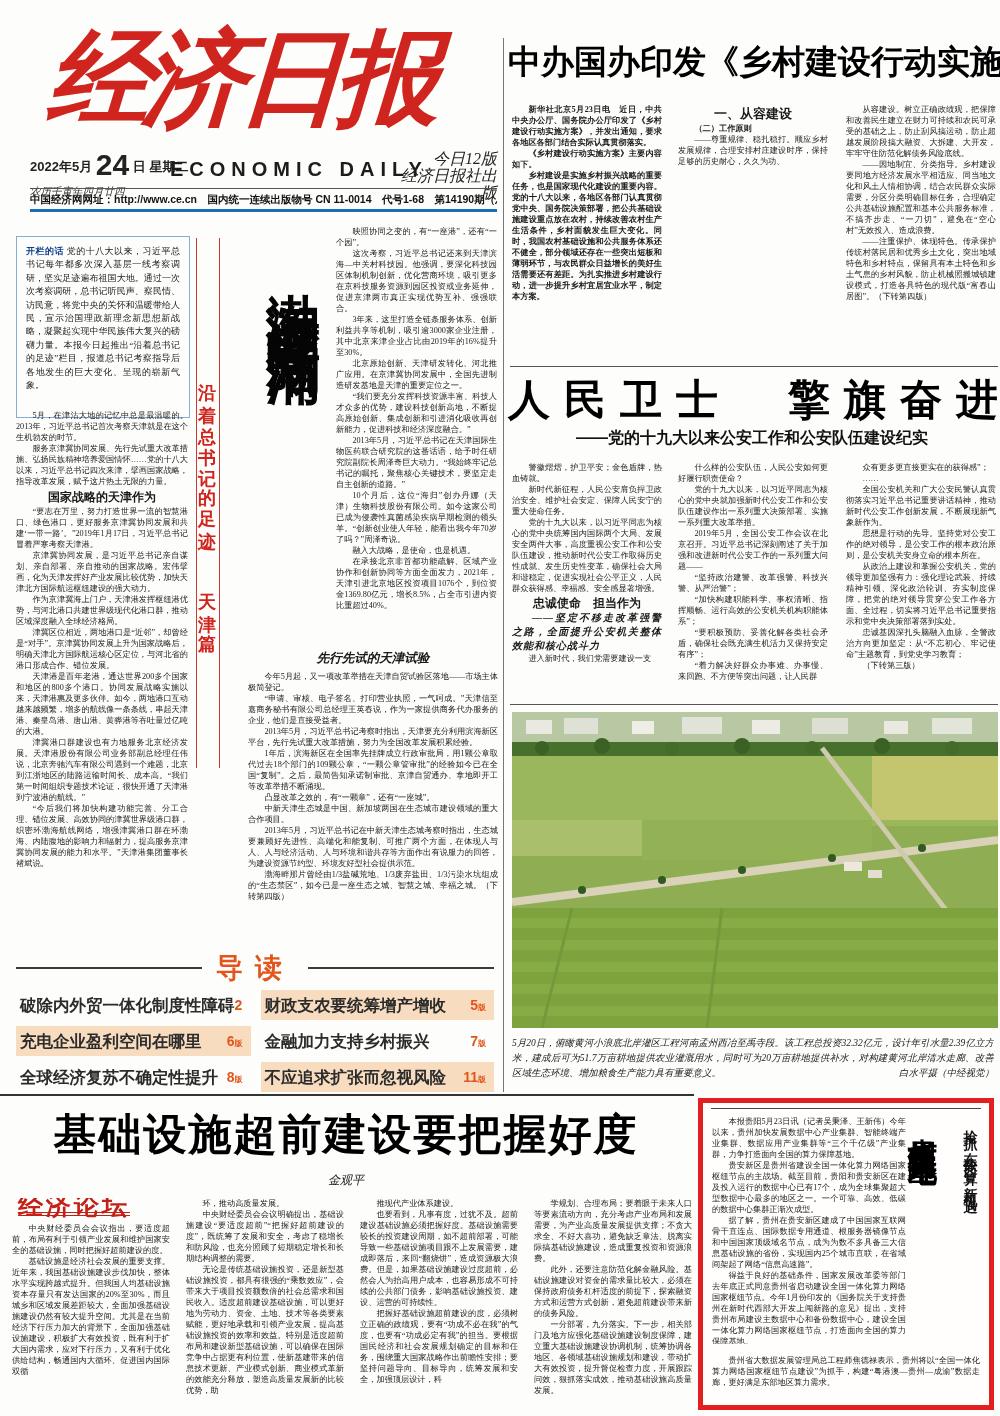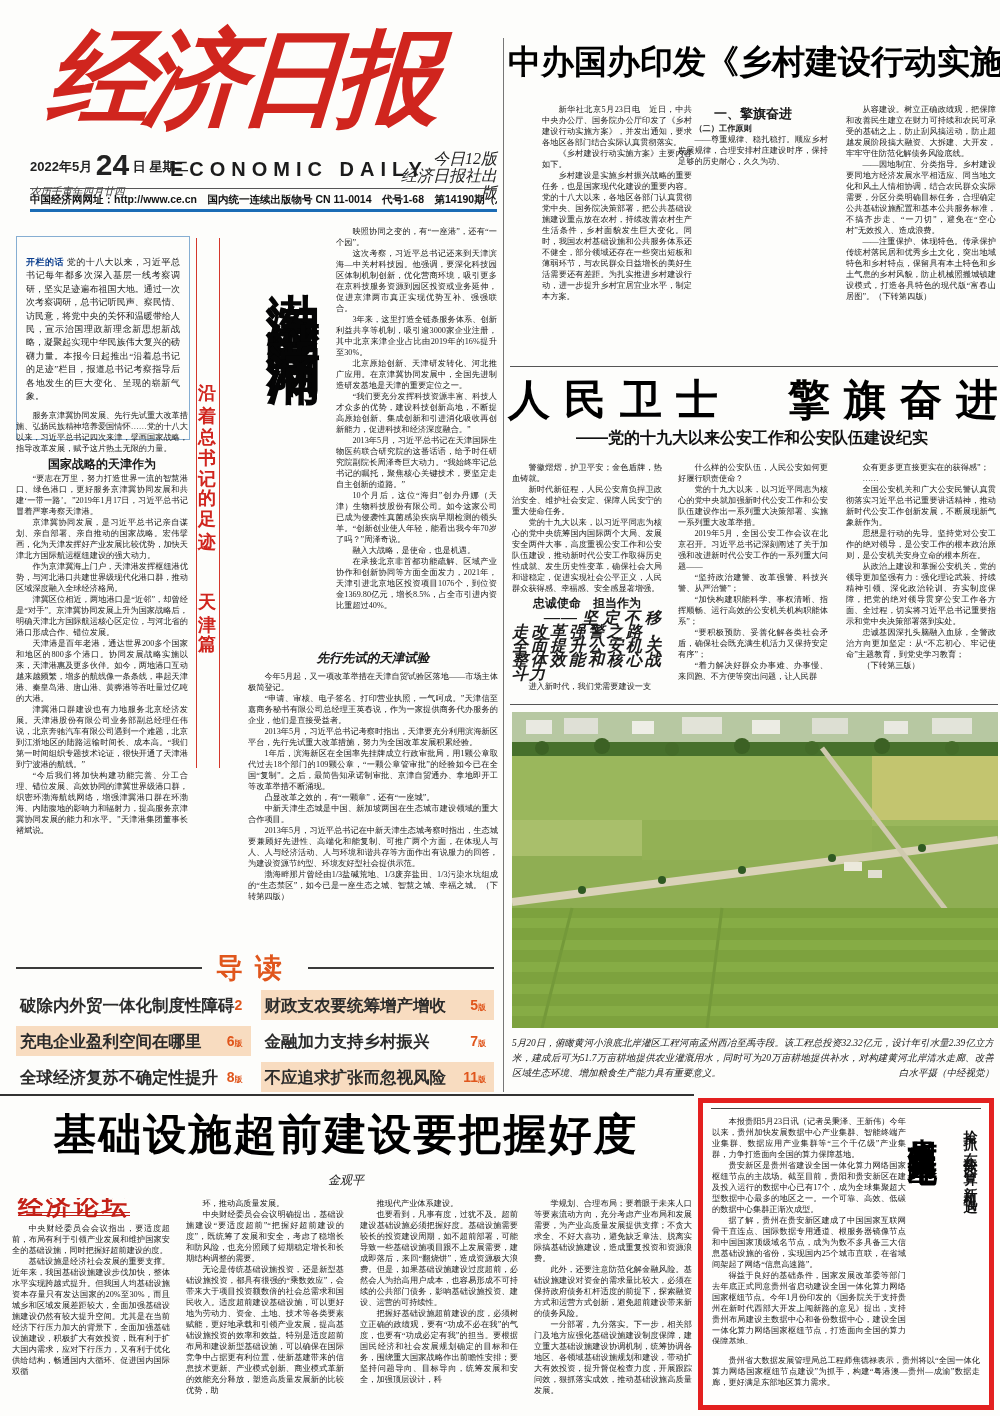--- a/index.html
+++ b/index.html
@@ -28,23 +28,23 @@
   .bt p{margin:0;text-indent:2em;}
   .sub-c{font-family:"Liberation Sans",sans-serif;font-weight:bold;text-align:center;text-indent:0 !important;}
   
   .lead-hl{left:508px;top:40px;width:488px;text-align:center;font-family:"Liberation Sans",sans-serif;
            font-weight:900;font-size:33px;letter-spacing:0px;color:#000;white-space:nowrap;}
   .sec-head{font-size:13px;margin:4px 0;}
   .sec-sub{font-weight:bold;text-indent:2em;}
   
   .pol-hl{left:508px;top:372px;width:488px;text-align:center;font-weight:900;font-size:42px;letter-spacing:14px;color:#000;white-space:nowrap;font-family:"Liberation Serif",serif;}
   .pol-dek{left:508px;top:428px;width:488px;text-align:center;font-family:"Liberation Sans",sans-serif;font-weight:bold;font-size:16px;color:#111;white-space:nowrap;}
-  .pol-sub2{font-weight:bold;font-style:italic;font-size:16px;line-height:14px;letter-spacing:1px;text-indent:2em;margin:0;}
-  
-  .notebox{left:16px;top:236px;width:154px;height:164px;border:1px solid #86aed2;padding:19px 9px;
+  .pol-sub2{font-weight:bold;font-style:italic;font-size:10px;line-height:14px;letter-spacing:1px;text-indent:2em;margin:0;}
+  
+  .notebox{left:16px;top:236px;width:154px;height:164px;border:1px solid #86aed2;padding:8px 9px;
            font-size:9px;line-height:13.4px;text-align:justify;overflow:hidden;}
   .notebox b{color:#0c3f8e;font-family:"Liberation Sans",sans-serif;}
   .redstrip{left:196px;top:238px;height:524px;width:22px;border-left:1px solid #d4372c;border-right:1px solid #d4372c;
             writing-mode:vertical-rl;text-orientation:upright;font-family:"Liberation Sans",sans-serif;
             font-weight:bold;font-size:18px;letter-spacing:21px;color:#d0251e;text-align:center;padding-top:6px;}
   .bigvhl{left:246px;top:250px;height:470px;width:84px;writing-mode:vertical-rl;text-orientation:upright;
           font-family:"Liberation Sans",sans-serif;font-weight:900;font-size:54px;letter-spacing:10px;color:#050505;}
   
   .dd-head{left:16px;top:950px;width:478px;display:flex;align-items:center;gap:14px;}
   .dd-head .ln{flex:1;border-top:2px solid #3a3a3a;}
@@ -102,27 +102,27 @@
   </div>
 
   <div class="abs infobar">中国经济网网址：http://www.ce.cn　国内统一连续出版物号 CN 11-0014　代号1-68　第14190期（总14763期）</div>
 
   <div class="abs vrule" style="left:503px;top:38px;height:1054px;"></div>
   <div class="abs hrule" style="left:510px;top:366px;width:488px;"></div>
   <div class="abs hrule" style="left:510px;top:704px;width:488px;"></div>
   <div class="abs hrule2" style="left:0px;top:1094px;width:694px;"></div>
 
   <div class="abs lead-hl">中办国办印发《乡村建设行动实施方案》</div>
-  <div class="abs bt" style="left:542px;top:104px;width:150px;height:258px;">
+  <div class="abs bt" style="left:512px;top:104px;width:150px;height:258px;font-weight:bold;">
       <p>新华社北京5月23日电　近日，中共中央办公厅、国务院办公厅印发了《乡村建设行动实施方案》，并发出通知，要求各地区各部门结合实际认真贯彻落实。</p>
       <p>《乡村建设行动实施方案》主要内容如下。</p>
       <p>乡村建设是实施乡村振兴战略的重要任务，也是国家现代化建设的重要内容。党的十八大以来，各地区各部门认真贯彻党中央、国务院决策部署，把公共基础设施建设重点放在农村，持续改善农村生产生活条件，乡村面貌发生巨大变化。同时，我国农村基础设施和公共服务体系还不健全，部分领域还存在一些突出短板和薄弱环节，与农民群众日益增长的美好生活需要还有差距。为扎实推进乡村建设行动，进一步提升乡村宜居宜业水平，制定本方案。</p>
     </div>
   <div class="abs bt" style="left:678px;top:104px;width:150px;height:258px;">
-    <div class="sub-c sec-head">一、擎旗奋进</div>
+    <div class="sub-c sec-head">一、从容建设</div>
     <p class="sec-sub">（二）工作原则</p>
     <div>
         <p>——尊重规律、稳扎稳打。顺应乡村发展规律，合理安排村庄建设时序，保持足够的历史耐心，久久为功、</p>
       </div>
   </div>
   <div class="abs bt" style="left:846px;top:104px;width:150px;height:258px;">
       <p>从容建设。树立正确政绩观，把保障和改善民生建立在财力可持续和农民可承受的基础之上，防止刮风搞运动，防止超越发展阶段搞大融资、大拆建、大开发，牢牢守住防范化解债务风险底线。</p>
       <p>——因地制宜、分类指导。乡村建设要同地方经济发展水平相适应、同当地文化和风土人情相协调，结合农民群众实际需要，分区分类明确目标任务，合理确定公共基础设施配置和基本公共服务标准，不搞齐步走、“一刀切”，避免在“空心村”无效投入、造成浪费。</p>
       <p>——注重保护、体现特色。传承保护传统村落民居和优秀乡土文化，突出地域特色和乡村特点，保留具有本土特色和乡土气息的乡村风貌，防止机械照搬城镇建设模式，打造各具特色的现代版“富春山居图”。（下转第四版）</p>
     </div>
@@ -163,20 +163,21 @@
   <div class="abs notebox">
     <b>开栏的话</b>
     <span>党的十八大以来，习近平总书记每年都多次深入基层一线考察调研，坚实足迹遍布祖国大地。通过一次次考察调研，总书记听民声、察民情、访民意，将党中央的关怀和温暖带给人民，宣示治国理政新理念新思想新战略，凝聚起实现中华民族伟大复兴的磅礴力量。本报今日起推出“沿着总书记的足迹”栏目，报道总书记考察指导后各地发生的巨大变化、呈现的崭新气象。</span>
   </div>
 
   <div class="abs redstrip">沿着总书记的足迹·天津篇</div>
   <div class="abs bigvhl">渤海湾畔新潮涌</div>
 
   <div class="abs bt" style="left:16px;top:410px;width:172px;height:540px;">
     <div>
+        <p>5月，在津沽大地的记忆中总是最温暖的。2013年，习近平总书记首次考察天津就是在这个生机勃发的时节。</p>
         <p>服务京津冀协同发展、先行先试重大改革措施、弘扬民族精神培养爱国情怀……党的十八大以来，习近平总书记四次来津，擘画国家战略，指导改革发展，赋予这片热土无限的力量。</p>
       </div>
     <div class="sub-c" style="font-size:12px;margin:5px 0 3px;">国家战略的天津作为</div>
     <div>
         <p>“要志在万里，努力打造世界一流的智慧港口、绿色港口，更好服务京津冀协同发展和共建‘一带一路’。”2019年1月17日，习近平总书记冒着严寒考察天津港。</p>
         <p>京津冀协同发展，是习近平总书记亲自谋划、亲自部署、亲自推动的国家战略。宏伟擘画，化为天津发挥好产业发展比较优势，加快天津北方国际航运枢纽建设的强大动力。</p>
         <p>作为京津冀海上门户，天津港发挥枢纽港优势，与河北港口共建世界级现代化港口群，推动区域深度融入全球经济格局。</p>
         <p>津冀区位相近，两地港口是“近邻”，却曾经是“对手”。京津冀协同发展上升为国家战略后，明确天津北方国际航运核心区定位，与河北省的港口形成合作、错位发展。</p>
         <p>天津港是百年老港，通达世界200多个国家和地区的800多个港口。协同发展战略实施以来，天津港惠及更多伙伴。如今，两地港口互动越来越频繁，增多的航线像一条条线，串起天津港、秦皇岛港、唐山港、黄骅港等吞吐量过亿吨的大港。</p>
         <p>津冀港口群建设也有力地服务北京经济发展。天津港股份有限公司业务部副总经理任伟说，北京奔驰汽车有限公司遇到一个难题，北京到江浙地区的陆路运输时间长、成本高。“我们第一时间组织专题技术论证，很快开通了天津港到宁波港的航线。”</p>

